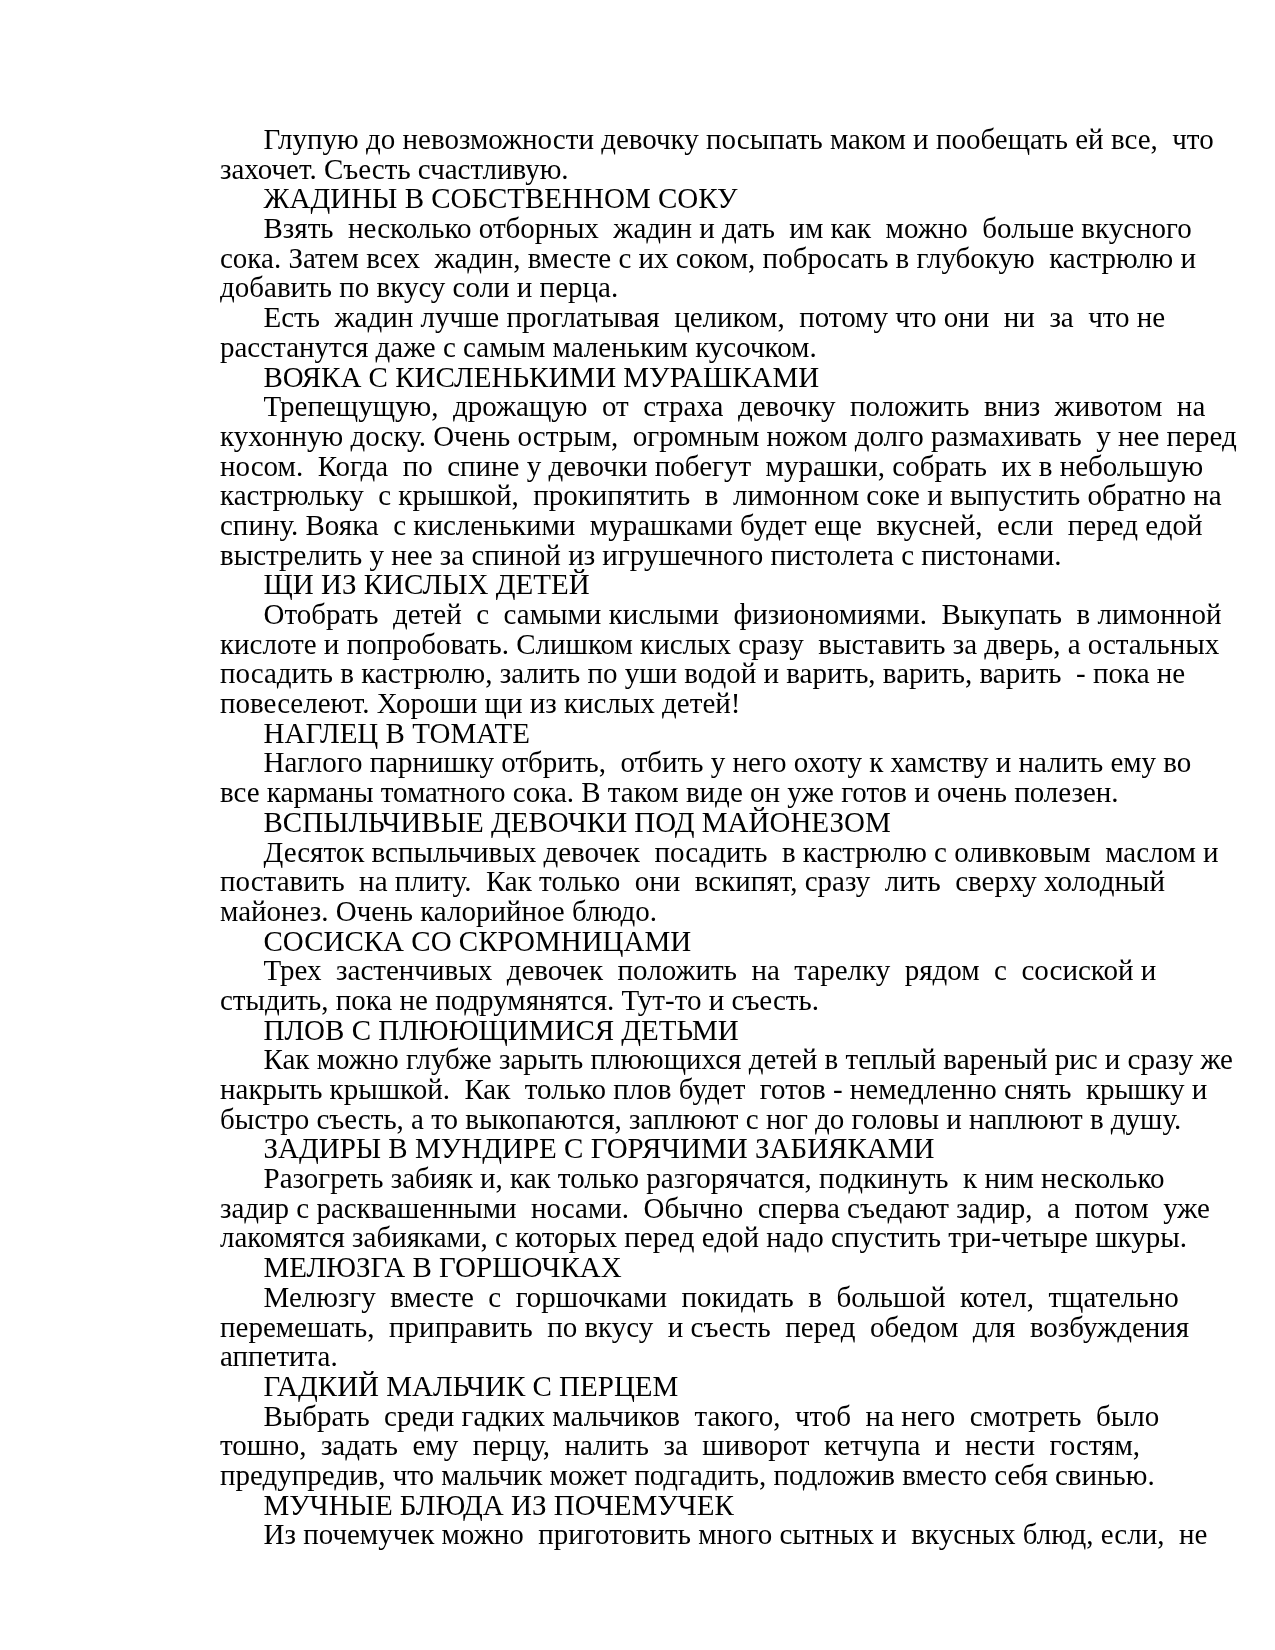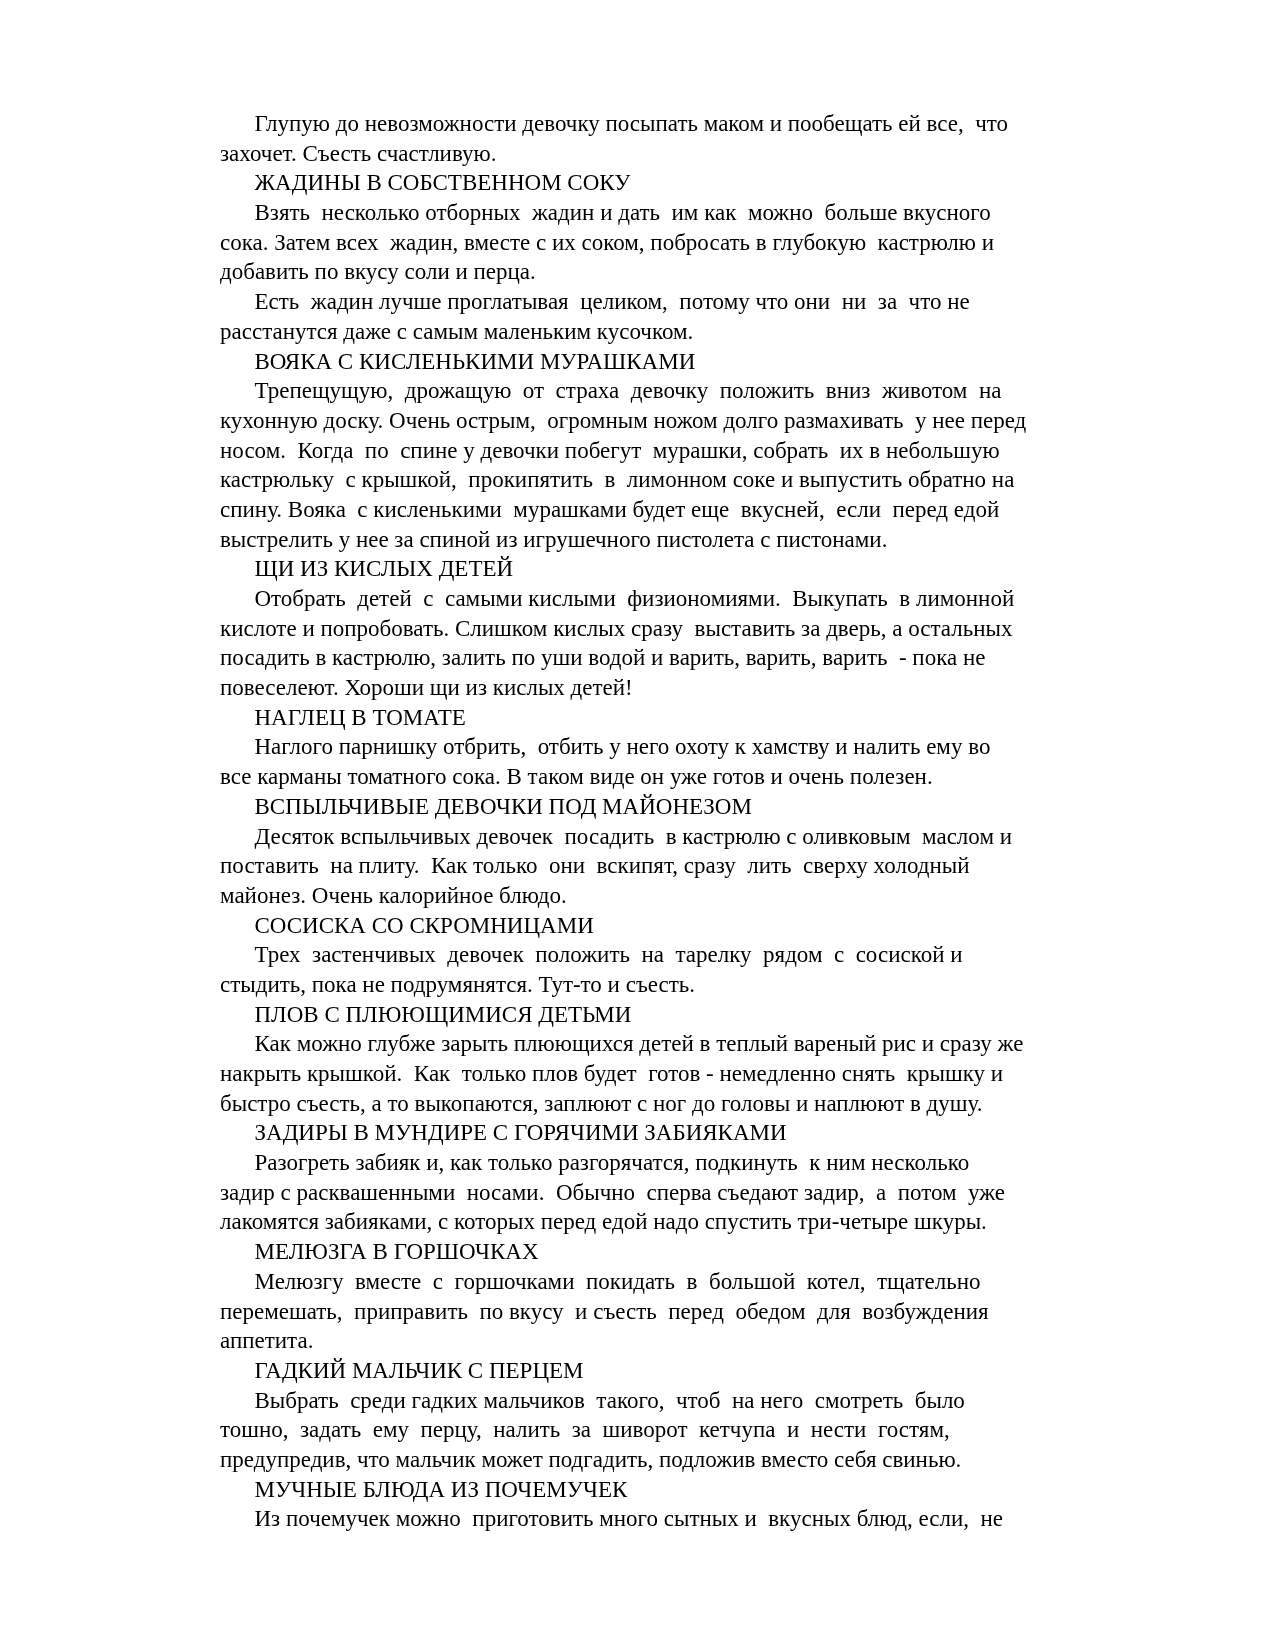--- a/index.html
+++ b/index.html
@@ -15,24 +15,24 @@
   .page {
     position: relative;
     width: 1275px;
     height: 1650px;
     background: #ffffff;
     overflow: hidden;
   }
   .text-block {
     position: absolute;
     left: 220px;
-    top: 109px;
+    top: 125px;
     width: 860px;
     color: #000000;
-    font-size: 23px;
+    font-size: 29px;
     line-height: 29.7px;
     white-space: pre;       
     letter-spacing: 0px;
   }
   .line {
     height: 29.7px;
   }
 </style>
 </head>
 <body>

